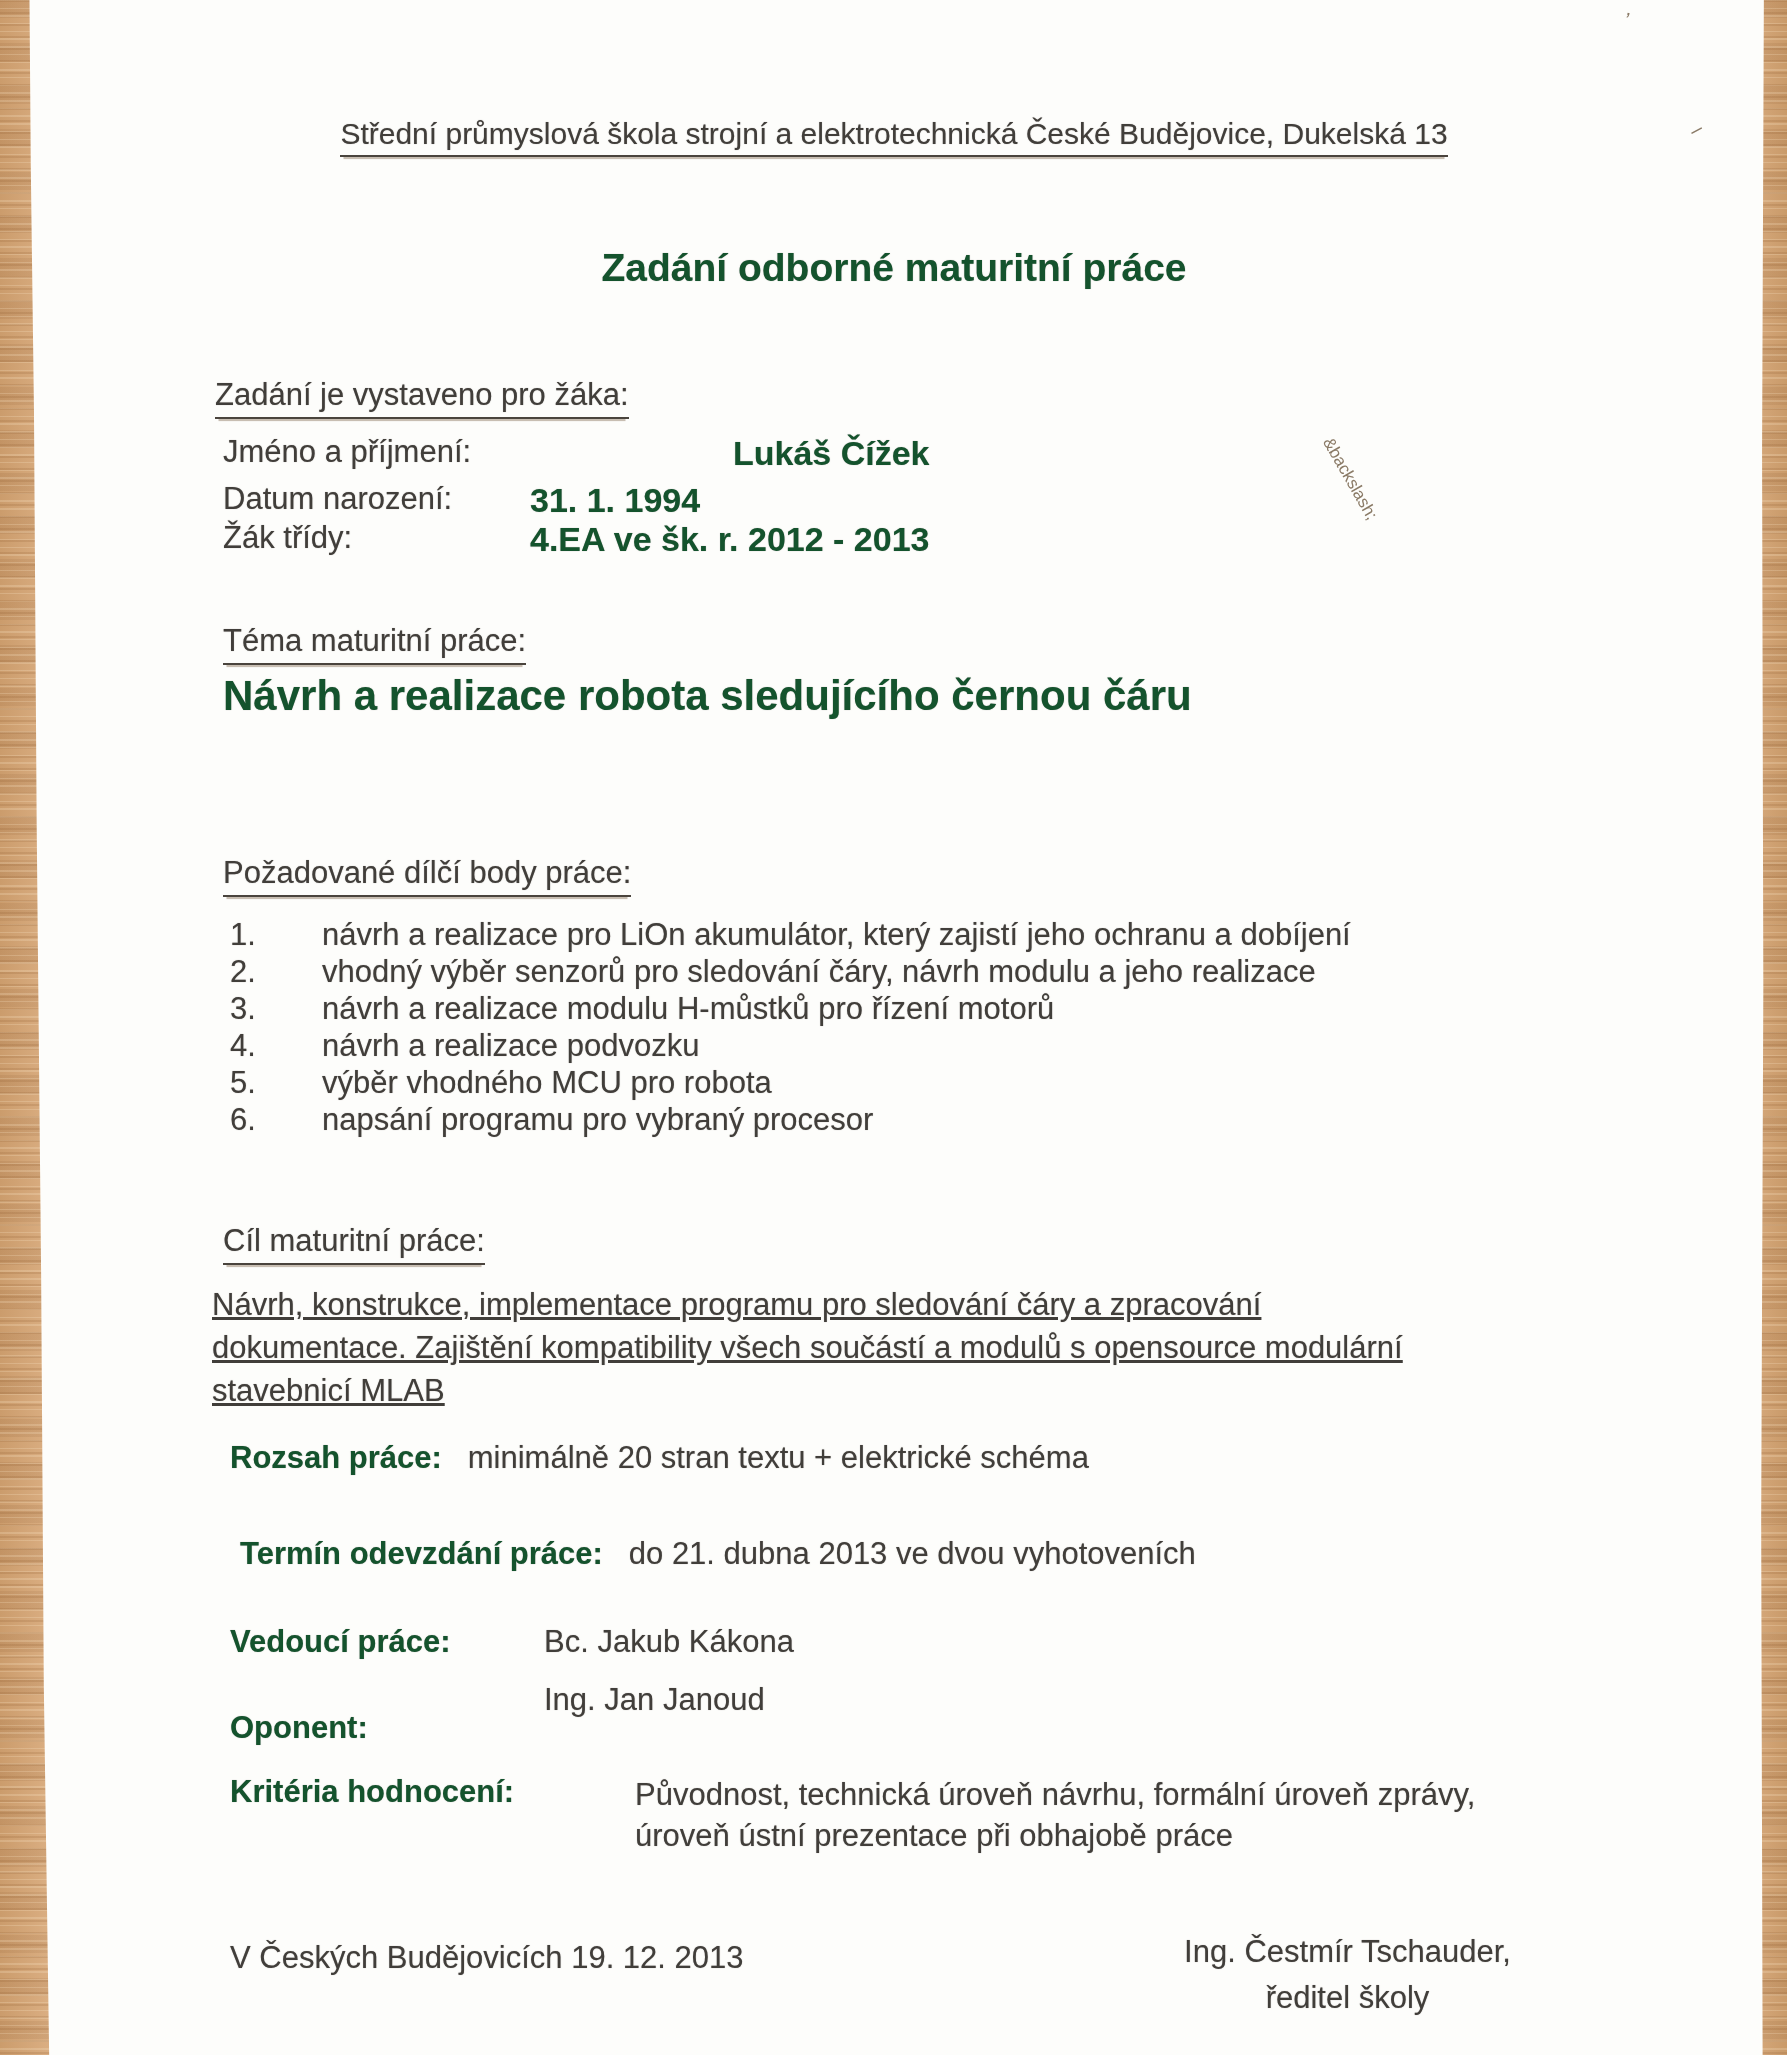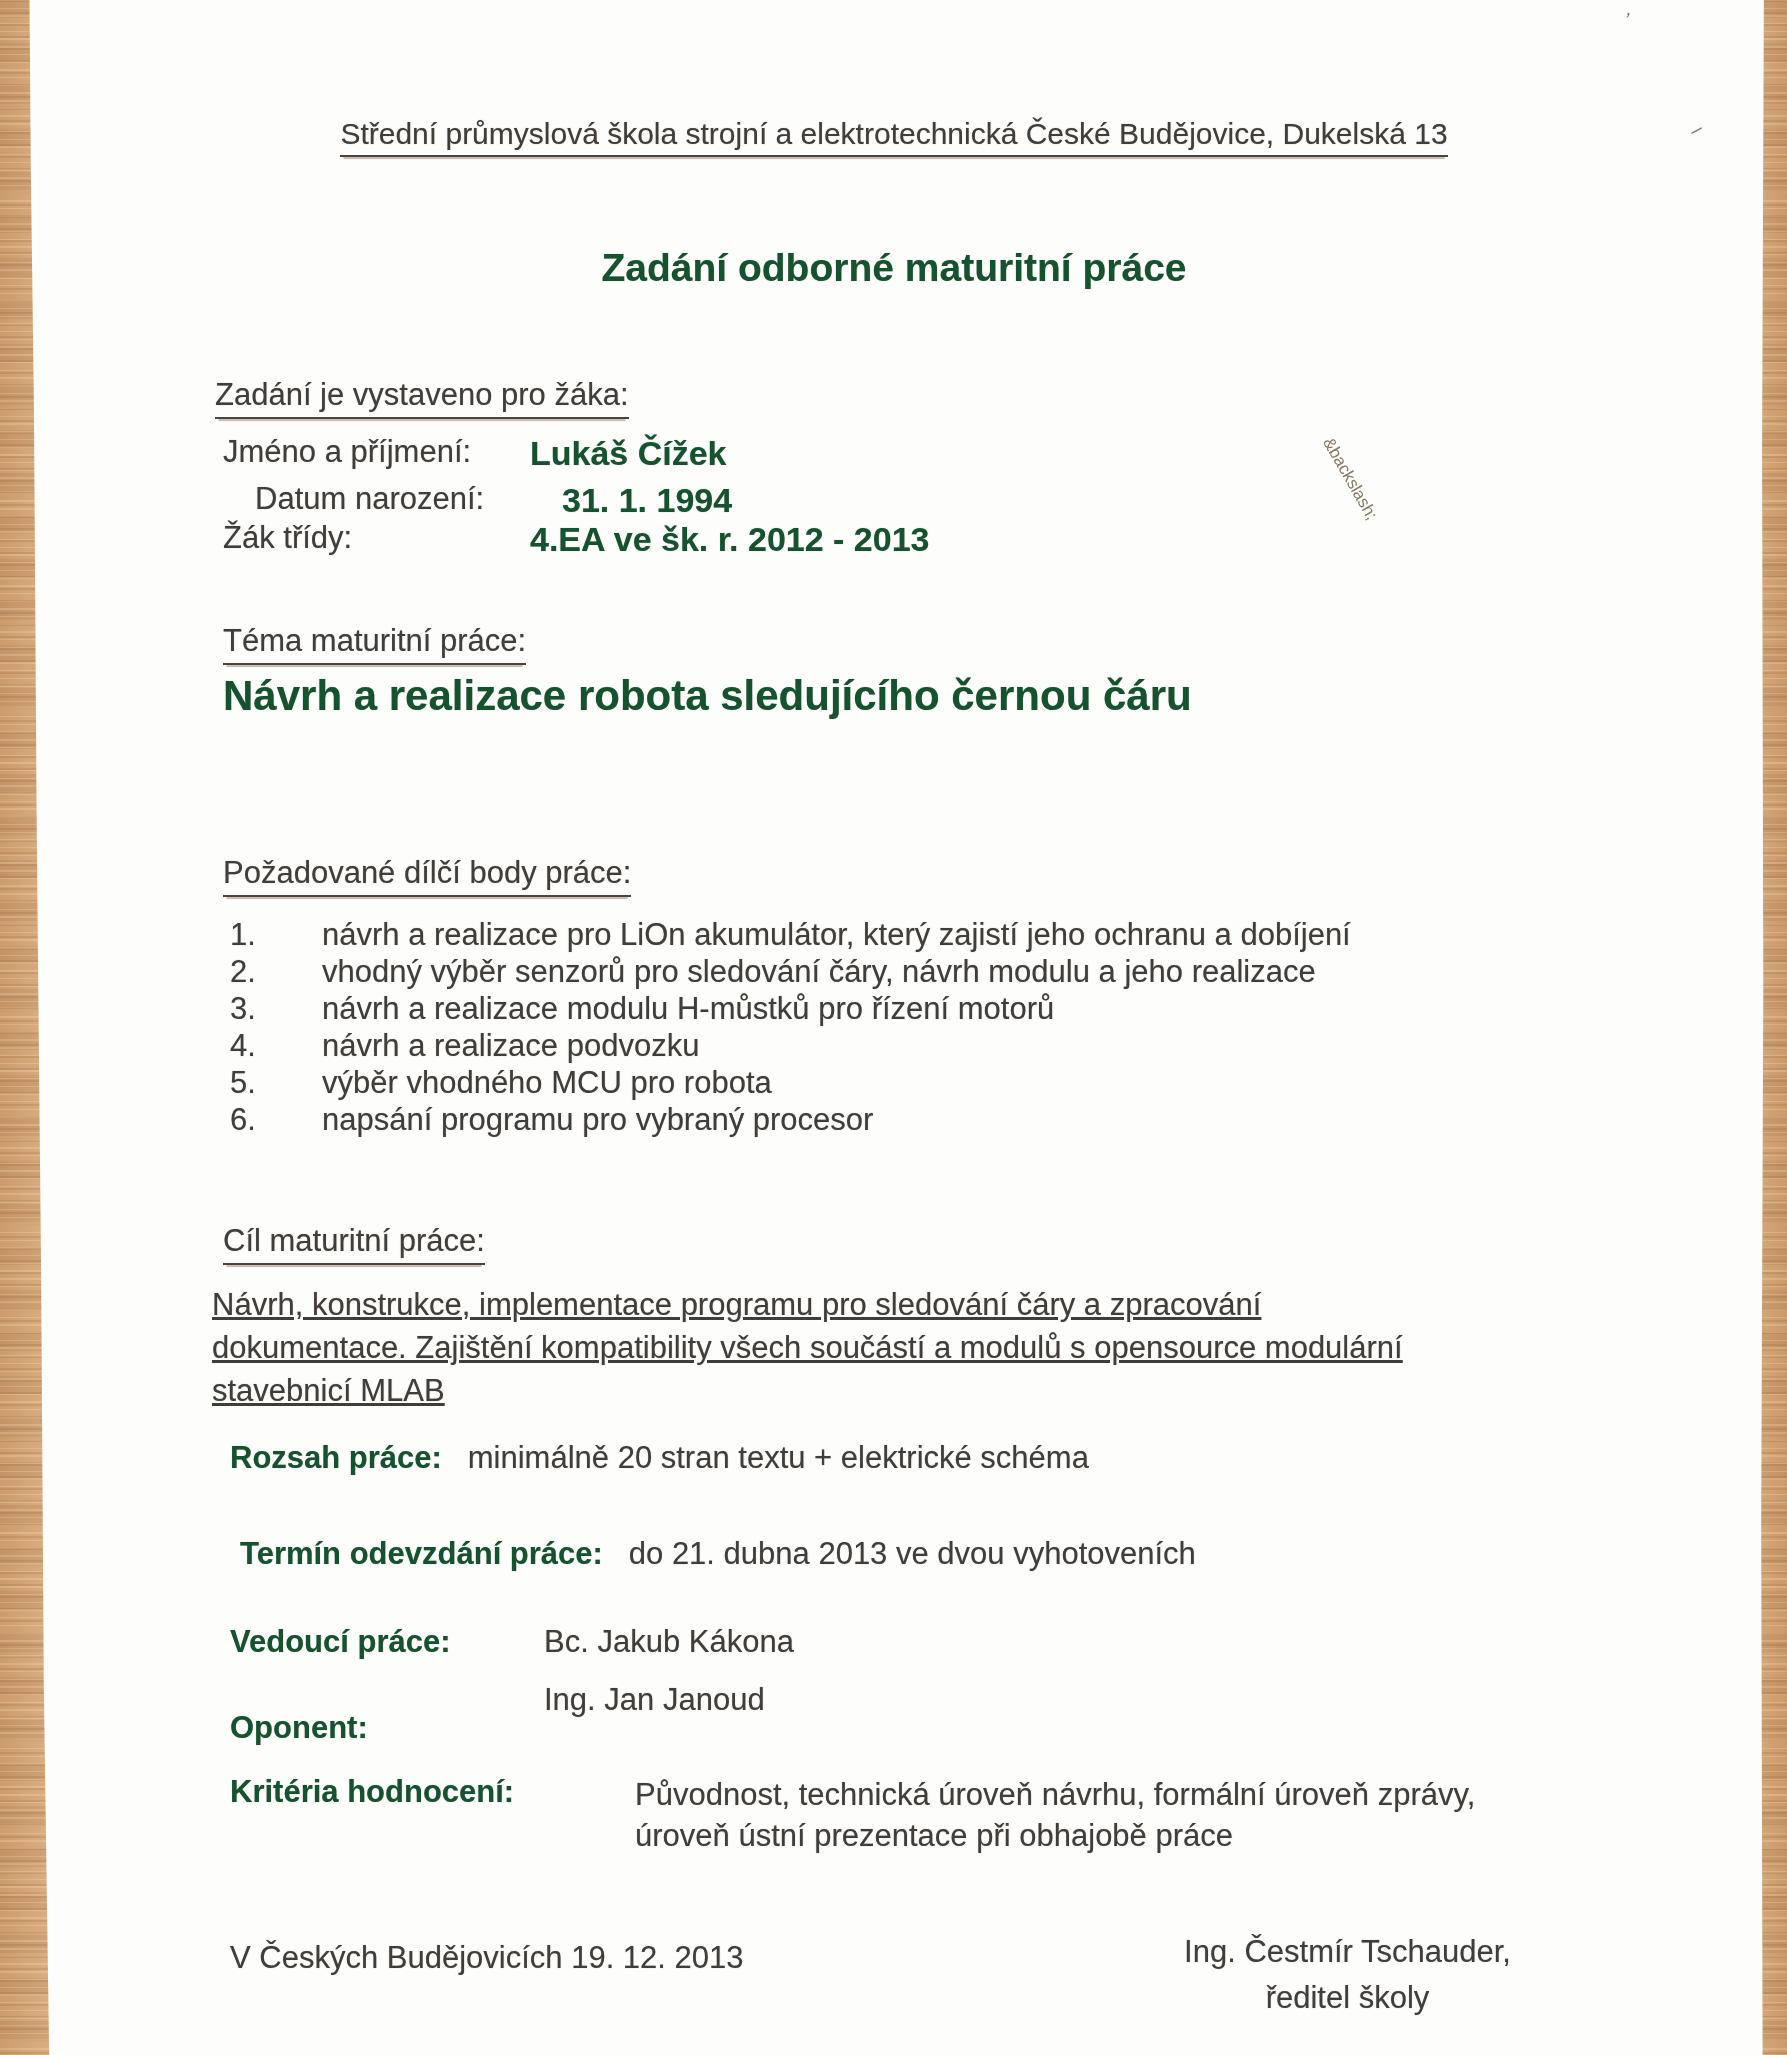--- a/index.html
+++ b/index.html
@@ -47,25 +47,25 @@
       <span class="u">Střední průmyslová škola strojní a elektrotechnická České Budějovice, Dukelská 13</span>
     </div>
 
     <div class="txt center b" style="top:246px; font-size:39px;">Zadání odborné maturitní práce</div>
 
     <div class="txt" style="left:215px; top:377px; font-size:31px;">
       <span class="u">Zadání je vystaveno pro žáka:</span>
     </div>
 
     <div class="txt" style="left:223px; top:434px; font-size:31px;">
-      <div class="row" style="height:47px;">
+      <div class="row" style="height:47px;justify-content:space-between;">
         <span class="lbl" style="width:307px;">Jméno a příjmení:</span>
         <span class="b" style="font-size:34px;">Lukáš Čížek</span>
       </div>
-      <div class="row" style="height:39px;margin-left:32px;">
+      <div class="row" style="height:39px;">
         <span class="lbl" style="width:307px;">Datum narození:</span>
         <span class="b" style="font-size:34px;">31. 1. 1994</span>
       </div>
       <div class="row" style="height:39px;">
         <span class="lbl" style="width:307px;">Žák třídy:</span>
         <span class="b" style="font-size:34px;">4.EA ve šk. r. 2012 - 2013</span>
       </div>
     </div>
 
     <div class="txt" style="left:223px; top:623px; font-size:31px;">

